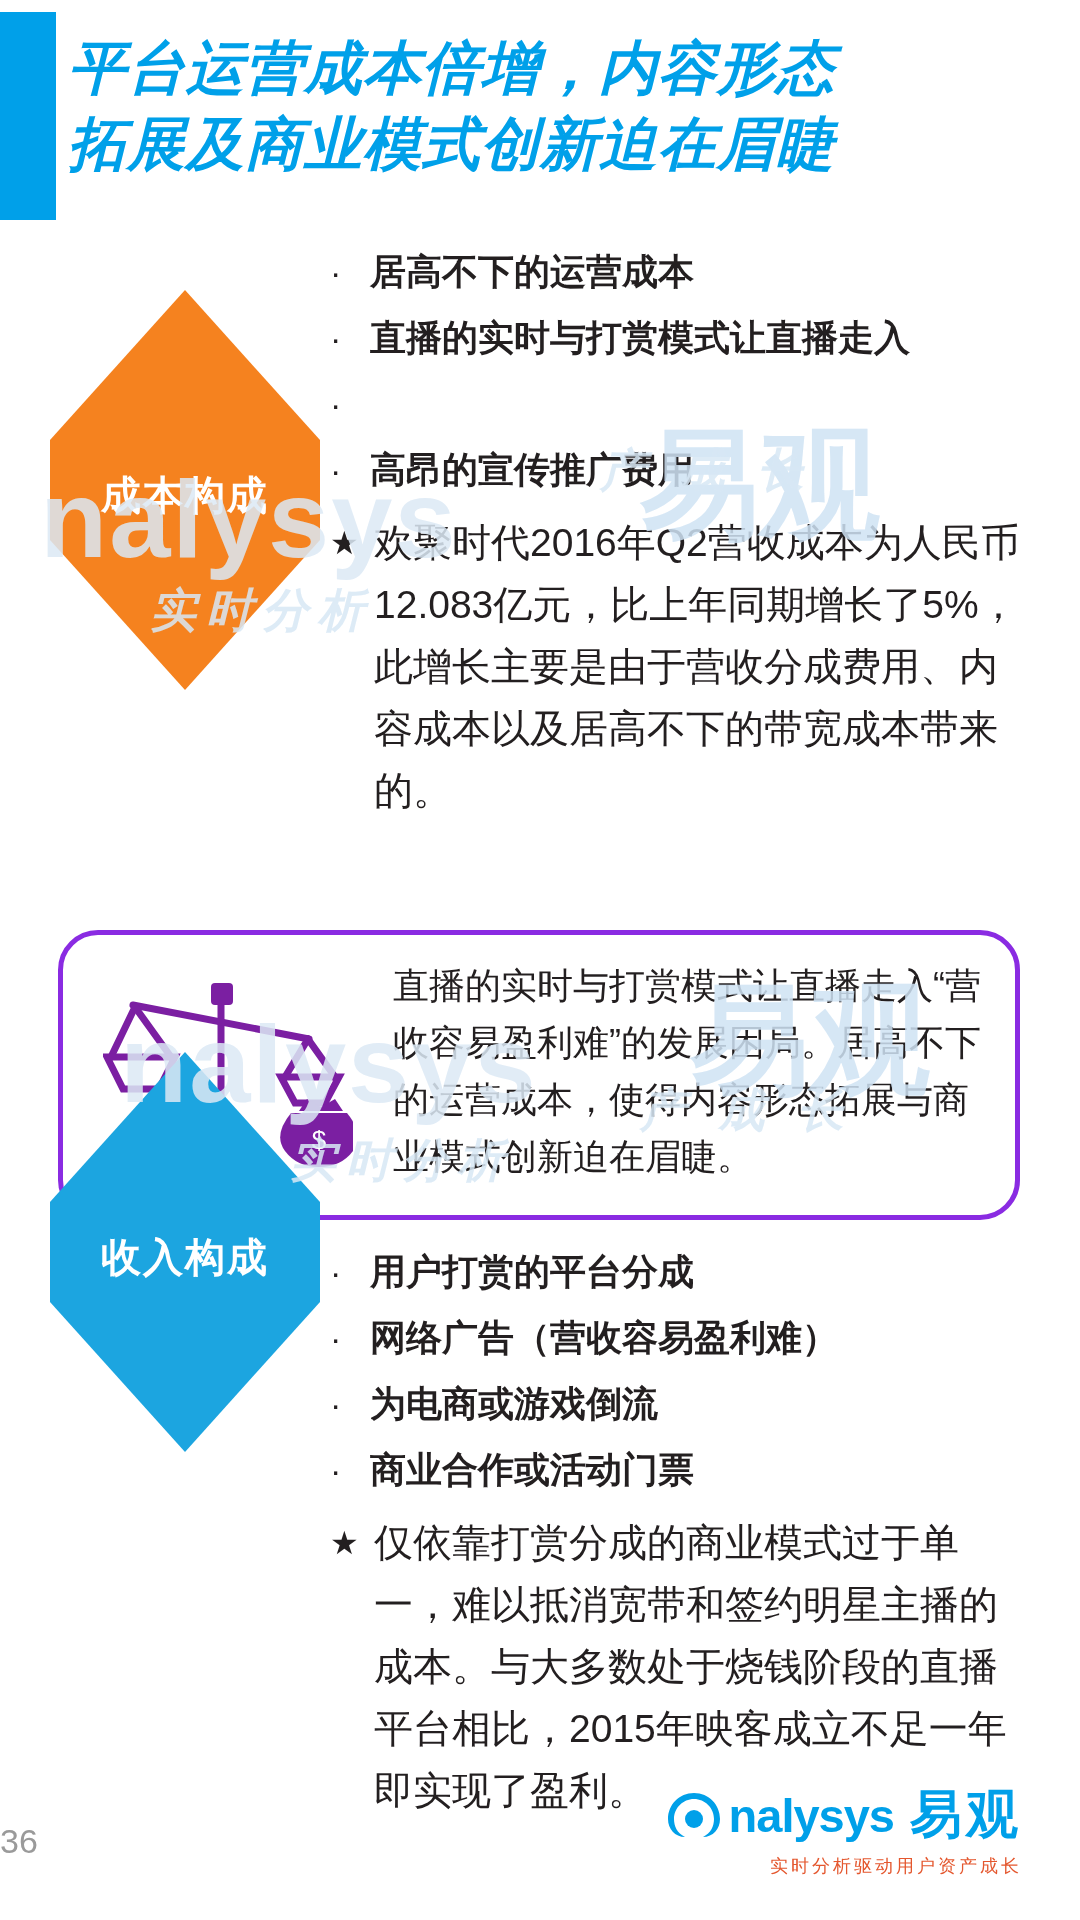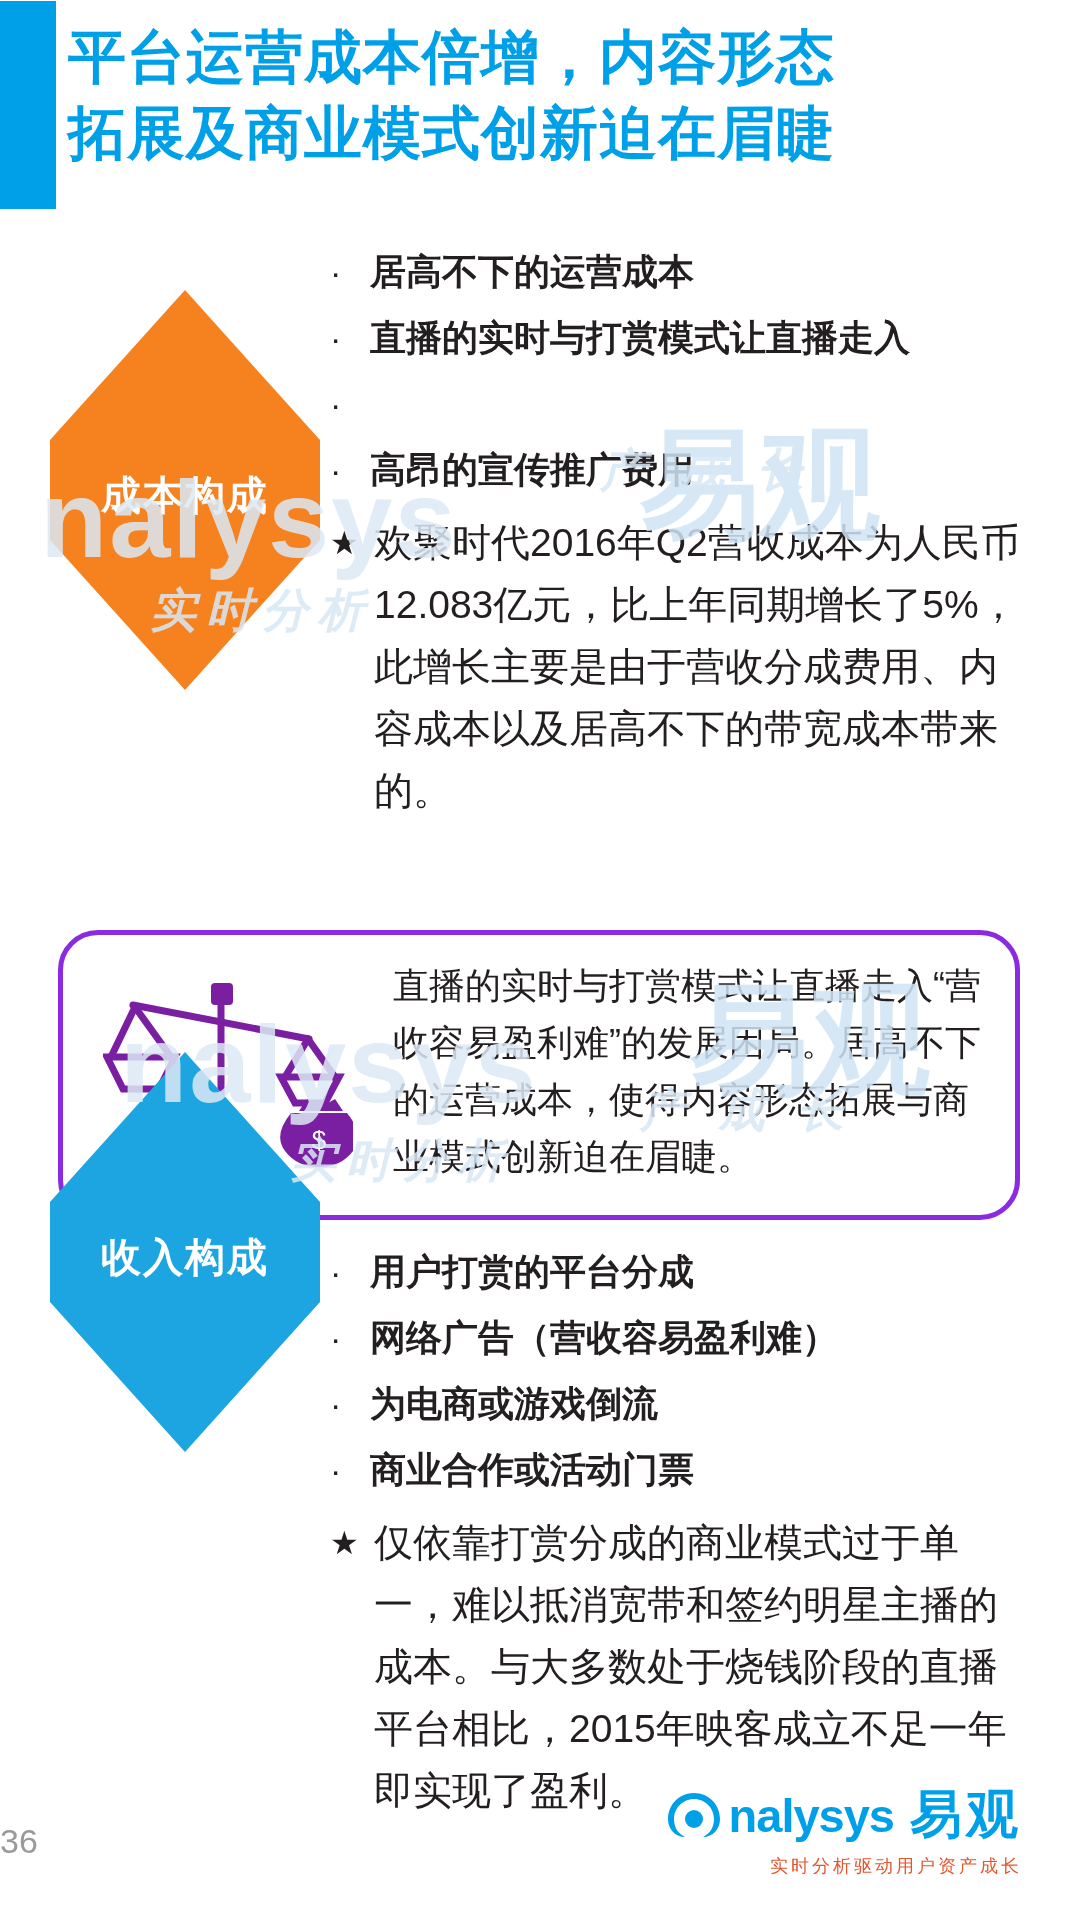--- a/index.html
+++ b/index.html
@@ -35,24 +35,25 @@
   .wm3 { left: 150px; top: 580px;  font-size: 46px;  color: #d8e8f5; font-style: italic; letter-spacing: 10px; }
   .wm4 { left: 600px; top: 440px;  font-size: 46px;  color: #d8e8f5; font-style: italic; letter-spacing: 10px; }
   .wm5 { left: 120px; top: 1000px; font-size: 110px; letter-spacing: 2px; }
   .wm6 { left: 690px; top: 960px;  font-size: 120px; color: #cfe3f4; }
   .wm7 { left: 290px; top: 1130px; font-size: 46px;  color: #d8e8f5; font-style: italic; letter-spacing: 10px; }
   .wm8 { left: 640px; top: 1080px; font-size: 46px;  color: #d8e8f5; font-style: italic; letter-spacing: 10px; }
 
   
   .header {
     position: absolute;
-    left: 0; top: 1px;
+    left: 0; top: 12px;
     width: 860px;
     height: 208px;
     z-index: 10;
+    font-style: italic;
   }
   .header-bar {
     position: absolute;
     left: 0; top: 0;
     width: 56px;
     height: 208px;
     background: #00a0e9;
   }
   .header-title {
     position: absolute;

